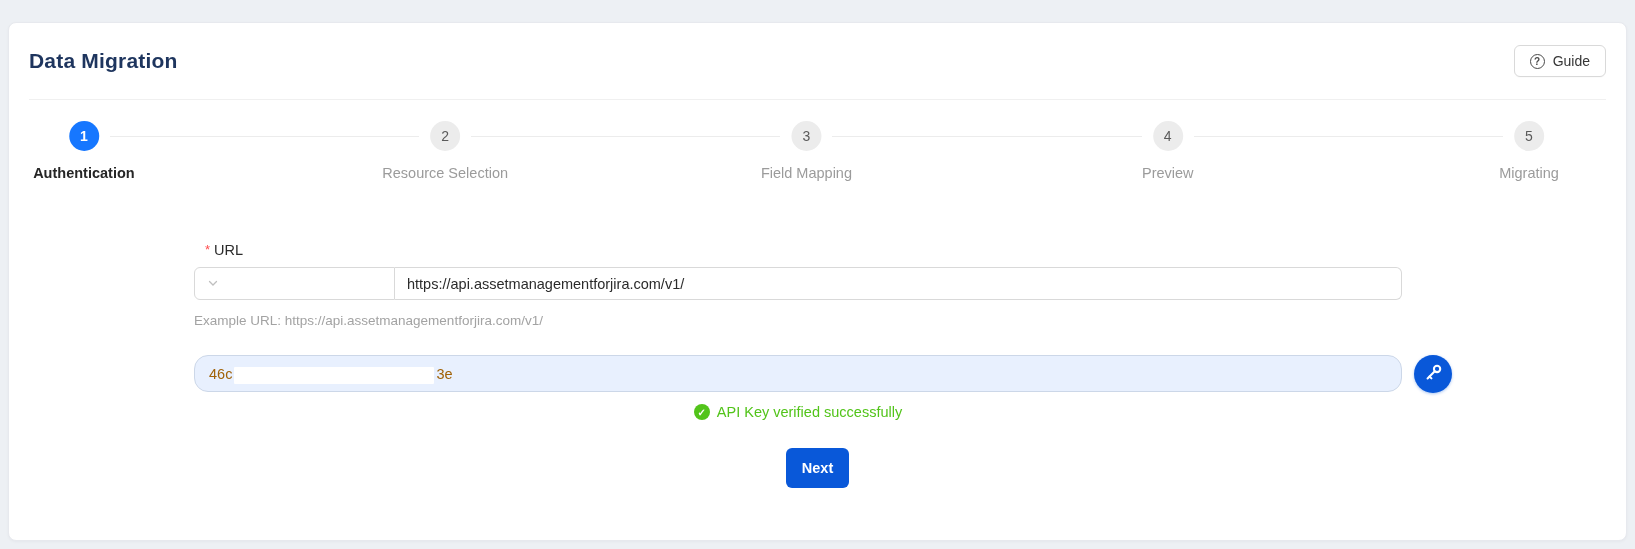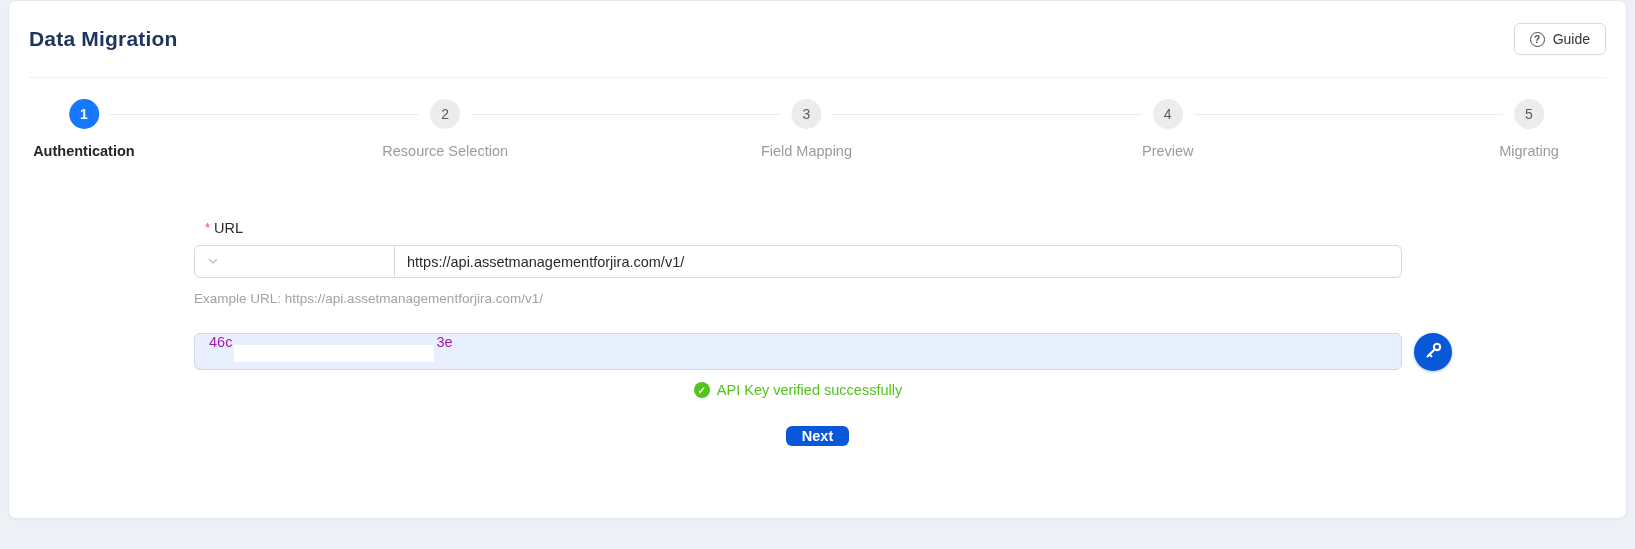--- a/index.html
+++ b/index.html
@@ -1,18 +1,18 @@
 <!DOCTYPE html>
 <html><head>
 <meta charset="utf-8">
 <style>
   * { margin:0; padding:0; box-sizing:border-box; }
   html,body { width:1635px; height:549px; background:#edf0f4; font-family:"Liberation Sans", sans-serif; position:relative; overflow:hidden; }
 
-  .card { position:absolute; left:8px; top:0; width:1619px; height:519px; background:#ffffff; border:1px solid #e7e9ee; border-radius:8px; box-shadow:0 1px 3px rgba(20,30,60,.04); padding:0 20px; }
+  .card { position:absolute; left:8px; top:22px; width:1619px; height:519px; background:#ffffff; border:1px solid #e7e9ee; border-radius:8px; box-shadow:0 1px 3px rgba(20,30,60,.04); padding:0 20px; }
 
   
   .card-header { display:flex; justify-content:space-between; align-items:center; height:77px; border-bottom:1px solid #f0f0f0; }
   .page-title { font-size:21px; font-weight:700; color:#1e355e; letter-spacing:.2px; }
   .guide-btn { display:flex; align-items:center; gap:8px; height:32px; padding:0 15px; border:1px solid #d9d9d9; border-radius:6px; background:#fff; font-size:14px; color:#353535; cursor:pointer; box-shadow:0 1px 1px rgba(0,0,0,.02); }
   .q-icon { width:15px; height:15px; border:1.4px solid #4a4a4a; border-radius:50%; display:flex; align-items:center; justify-content:center; font-size:10px; font-weight:700; color:#4a4a4a; }
 
   
   .steps { position:relative; height:95px; margin-top:21px; }
   .step { position:absolute; top:0; transform:translateX(-50%); display:flex; flex-direction:column; align-items:center; }
@@ -33,29 +33,29 @@
   .form { margin-left:165px; width:1208px; margin-top:26px; }
   .field-label { font-size:14.5px; color:#2b2b2b; margin-bottom:9px;margin-left:11px; }
   .req { color:#ff4d4f; margin-right:4px; font-size:13px; vertical-align:1px; }
   .url-group { display:flex; height:33px; width:100%; }
   .provider-select { display:flex; align-items:center; justify-content:space-between; width:201px; flex:none; border:1px solid #d9d9d9; border-radius:6px 0 0 6px; padding:0 11px 0 12px; font-size:14.5px; color:#2b2b2b; background:#fff; cursor:pointer; }
   .url-input { flex:1; border:1px solid #d9d9d9; border-left:none; border-radius:0 6px 6px 0; padding:0 12px; font-size:14.5px; color:#2b2b2b; background:#fff; outline:none; font-family:"Liberation Sans", sans-serif; }
   .hint { margin-top:13px; font-size:13.5px; color:#a3a3a3; }
 
   .api-section { margin-top:27px; }
   .api-row { position:relative; margin-top:9px; }
-  .api-input { width:100%; height:37px; background:#e8f0fe; border:1px solid #ccd7e8; border-radius:6px; padding:0 14px; font-size:14.5px; color:#a21caf; display:flex; align-items:flex-start; }
+  .api-input { width:100%; height:37px; background:#e8f0fe; border:1px solid #ccd7e8; border-radius:14px; padding:0 14px; font-size:14.5px; color:#a16207; display:flex; align-items:center; }
   .redact { display:inline-block; width:200px; height:17px; background:#ffffff; margin:0 2px; border-radius:1px; align-self:flex-end; margin-bottom:7px; }
   .key-btn { position:absolute; right:-50px; top:50%; transform:translateY(-50%); width:38px; height:38px; border-radius:50%; background:#0958d9; display:flex; align-items:center; justify-content:center; border:none; cursor:pointer; box-shadow:0 1px 3px rgba(9,88,217,.35); }
 
   .status-row { margin-top:12px; display:flex; align-items:center; justify-content:center; gap:7px; font-size:14.5px; color:#52c41a; }
   .check-icon { width:16px; height:16px; border-radius:50%; background:#52c41a; color:#fff; display:inline-flex; align-items:center; justify-content:center; font-size:10px; font-weight:700; }
 
   .next-row { margin-top:28px; display:flex; justify-content:center; }
-  .next-btn { height:20px; padding:0 16px; background:#0958d9; color:#fff; border:none; border-radius:6px; font-size:14.5px; font-weight:600; cursor:pointer; font-family:"Liberation Sans", sans-serif; }
+  .next-btn { height:40px; padding:0 16px; background:#0958d9; color:#fff; border:none; border-radius:6px; font-size:14.5px; font-weight:600; cursor:pointer; font-family:"Liberation Sans", sans-serif; }
 </style>
 </head>
 <body>
 
 <div class="card">
 
   <div class="card-header">
     <div class="page-title">Data Migration</div>
     <button class="guide-btn">
       <span class="q-icon">?</span>

